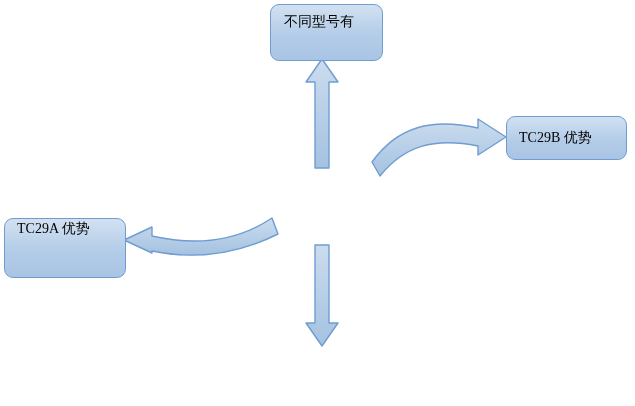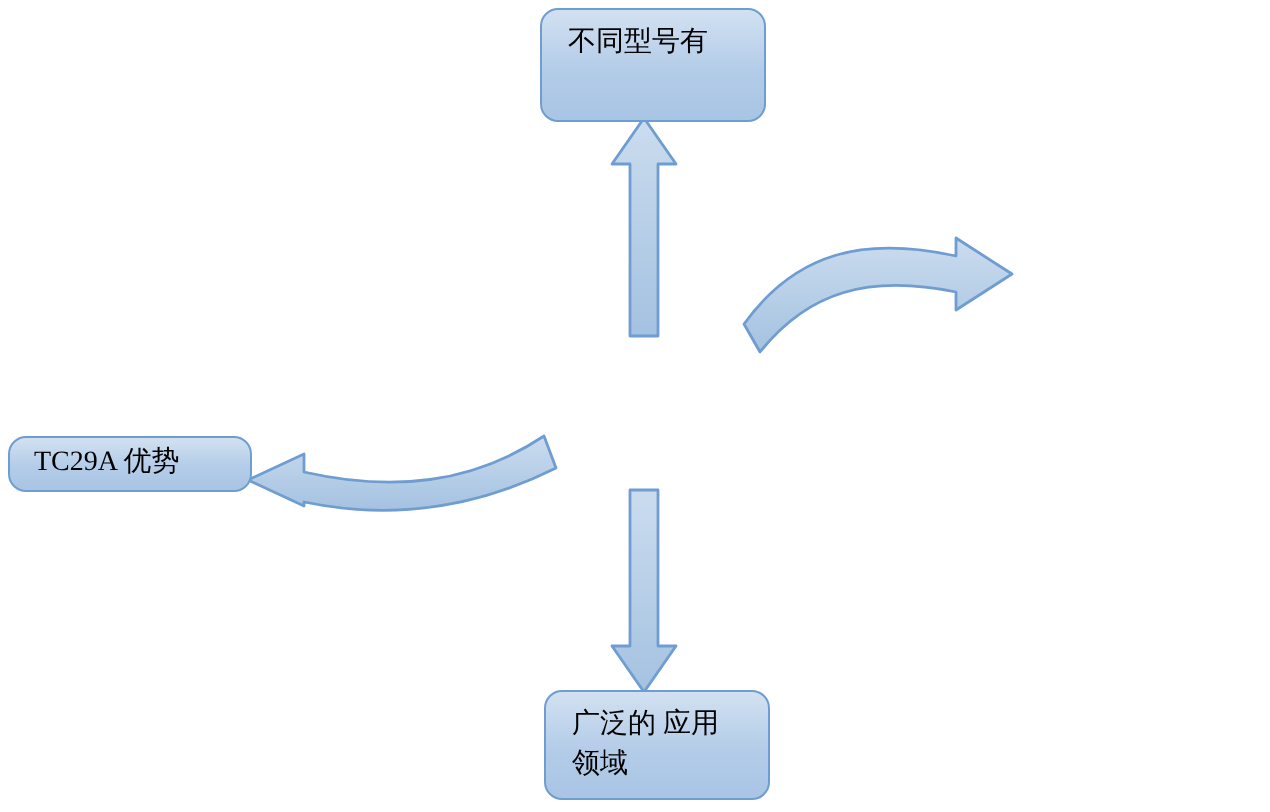--- a/index.html
+++ b/index.html
@@ -40,22 +40,22 @@
     padding: 7px 8px 0 13px;
   }
   .node-right {
     left: 506px; top: 116px;
     width: 121px; height: 44px;
     display: flex; align-items: center;
     padding-left: 12px;
   }
   .node-left {
     left: 4px; top: 218px;
-    width: 122px; height: 28px;
-    display: flex; align-items: center;
+    width: 122px; height: 60px;
+    display: flex; align-items: flex-start;
     padding-left: 12px;
   }
   .node-bottom {
     left: 272px; top: 345px;
     width: 113px; height: 55px;
     display: flex; flex-direction: column;
     justify-content: flex-start;
     padding: 7px 8px 0 13px;
   }
   .center-node {
@@ -108,24 +108,23 @@
     <path class="arrow-shape" d="M315,168 L315,82 L306,82 L322,59 L338,82 L329,82 L329,168 Z"></path>
     <path class="arrow-shape" d="M315,245 L315,323 L306,323 L322,346 L338,323 L329,323 L329,245 Z"></path>
     <path class="arrow-shape" d="M372,162 C398,126 432,118 478,128 L478,119 L506,137 L478,155 L478,146 C434,137 404,146 380,176 Z"></path>
     <path class="arrow-shape" d="M272,218 C236,242 196,246 152,236 L152,227 L124,240 L152,253 L152,251 C200,261 242,252 278,234 Z"></path>
   </svg>
 
   <div class="node node-top">
     <span>不同型号有</span>
   </div>
 
+  <div class="node node-right">
+    <span>TC29B 优势</span>
+  </div>
 
   <div class="node node-left">
     <span>TC29A 优势</span>
   </div>
 
-  <div class="node node-bottom">
-    <span>广泛的 应用</span>
-    <span>领域</span>
-  </div>
 
 
 </div>
 
 </body></html>

